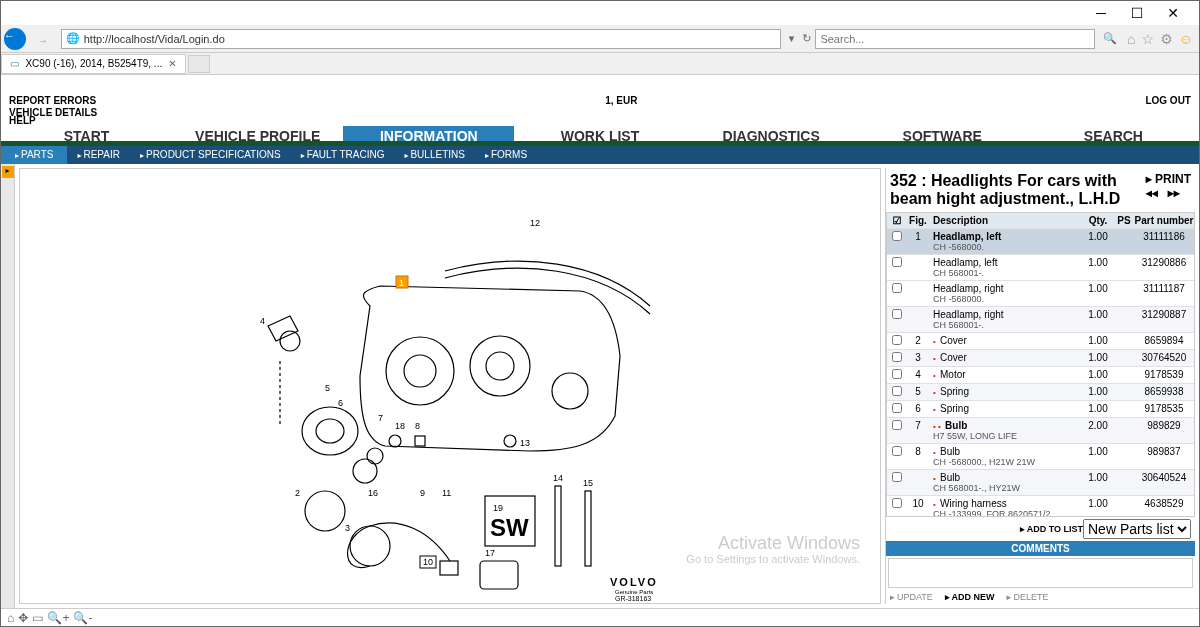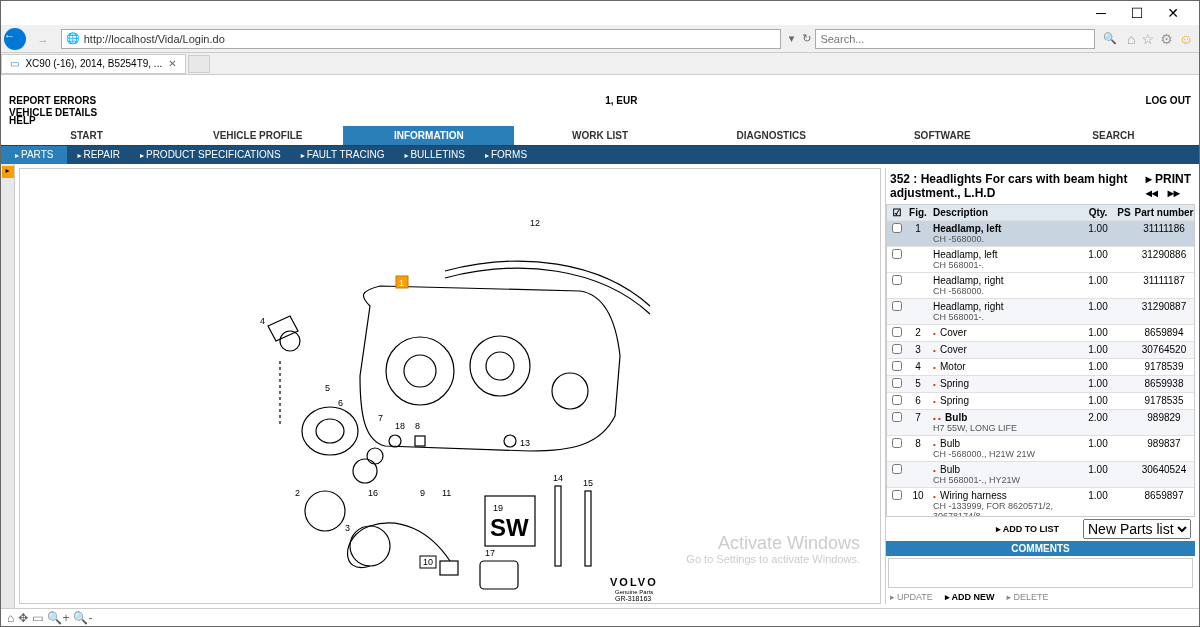--- a/index.html
+++ b/index.html
@@ -15,52 +15,52 @@
 .searchbox { width: 280px; height: 20px; border: 1px solid #aaa; background: #fff; padding: 0 4px; font-size: 11px; color: #999; margin-right: 4px; }
 .iconrow { display: flex; gap: 6px; padding: 0 6px; }
 .iconrow span { font-size: 14px; color: #999; }
 .tabbar { height: 22px; background: #f0f0f0; display: flex; align-items: center; border-bottom: 1px solid #ccc; }
 .doctab { height: 20px; padding: 0 8px; background: #fff; border: 1px solid #ccc; display: flex; align-items: center; font-size: 10px; gap: 6px; }
 .doctab .tabclose { font-size: 10px; color: #666; cursor: pointer; }
 .newtab { width: 22px; height: 18px; margin-left: 2px; background: #e8e8e8; border: 1px solid #ccc; }
 .content { flex: 1; display: flex; flex-direction: column; overflow: hidden; }
 .toprow { height: 30px; display: flex; justify-content: space-between; padding: 20px 8px; font-size: 10px; font-weight: bold; }
 .toprow .left div, .toprow .right div { line-height: 12px; }
-.mainmenu { height: 20px; background: #fff; display: flex; font-size: 10px; font-weight: bold; color: #333; border-bottom: 1px solid #14532d; }
+.mainmenu { height: 20px; background: #fff; display: flex; font-size: 14px; font-weight: bold; color: #333; border-bottom: 5px solid #14532d; }
 .mainmenu div { flex: 1; text-align: center; line-height: 20px; cursor: pointer; }
 .mainmenu .active { background: #2b7fb8; color: #fff; }
 .submenu { height: 18px; background: #1b4f7a; display: flex; font-size: 10px; color: #fff; }
 .submenu div { padding: 0 10px; line-height: 18px; cursor: pointer; }
 .submenu .subactive { background: #2b7fb8; padding: 0 14px; }
 .submenu .arrow { font-size: 8px; margin-right: 2px; }
 .workarea { flex: 1; display: flex; overflow: hidden; }
 .sidebar-handle { width: 14px; background: #e8e8e8; border-right: 1px solid #ccc; }
 .sidebar-handle .tog { width: 12px; height: 12px; background: #f7a000; margin: 2px auto; font-size: 8px; text-align: center; }
 .diagram { flex: 1; background: #fff; border: 1px solid #ccc; margin: 4px; position: relative; display: flex; align-items: center; justify-content: center; }
 .diagram-svg { width: 460px; height: 440px; }
 .partpanel { width: 310px; display: flex; flex-direction: column; border-left: 1px solid #ccc; margin: 4px 4px 4px 0; font-size: 10px; }
 .panelhdr { display: flex; justify-content: space-between; padding: 4px; font-weight: bold; }
-.panelhdr .title { flex: 1; font-size: 12px; }
+.panelhdr .title { flex: 1; font-size: 16px; }
 .panelhdr .print { font-size: 12px; }
 .panelhdr .nav { font-size: 12px; }
 .partstable { flex: 1; overflow-y: auto; border: 1px solid #ccc; }
 .ptrow { display: flex; border-bottom: 1px solid #e0e0e0; padding: 2px 0; min-height: 16px; }
 .ptrow.header { background: #e0e8f0; font-weight: bold; position: sticky; top: 0; }
 .ptrow.shaded { background: #c8d4e0; }
 .ptrow.alt { background: #f4f6fa; }
 .ptrow .chk { width: 20px; text-align: center; }
 .ptrow .chk input { width: 10px; height: 10px; }
 .ptrow .fig { width: 22px; text-align: center; }
 .ptrow .desc { flex: 1; padding: 0 4px; }
 .ptrow .desc .sub { color: #555; font-size: 9px; }
 .ptrow .qty { width: 32px; text-align: center; }
 .ptrow .ps { width: 20px; text-align: center; }
 .ptrow .pn { width: 60px; text-align: center; }
 .star { color: #cc3300; font-size: 8px; margin-right: 2px; }
-.panelactions { display: flex; justify-content: flex-end; gap: 24px; padding: 2px 4px; font-size: 9px; font-weight: bold; align-items: center; }
+.panelactions { display: flex; justify-content: flex-end; gap: 0; padding: 2px 4px; font-size: 9px; font-weight: bold; align-items: center; }
 .panelactions select { font-size: 14px; }
 .commentsbar { background: #2b7fb8; color: #fff; text-align: center; font-size: 10px; font-weight: bold; padding: 2px; }
 .commentbox { height: 30px; border: 1px solid #ccc; margin: 2px; }
 .commentactions { display: flex; gap: 12px; padding: 2px 4px; font-size: 9px; color: #888; }
 .commentactions .active { color: #000; font-weight: bold; }
 .statusbar { height: 18px; border-top: 1px solid #ccc; display: flex; align-items: center; padding: 0 6px; gap: 4px; font-size: 12px; color: #666; }
 .watermark { position: absolute; bottom: 60px; right: 340px; font-size: 18px; color: #ccc; text-align: right; line-height: 16px; pointer-events: none; }
 </style>
 </head>
 <body>
@@ -320,21 +320,21 @@
                 <div class="qty">1.00</div>
                 <div class="ps"></div>
                 <div class="pn">30640524</div>
               </div>
               <div class="ptrow">
                 <div class="chk"><input type="checkbox" style=""></div>
                 <div class="fig">10</div>
                 <div class="desc"><span style=""><span class="star">• </span>Wiring harness</span><div class="sub">CH -133999, FOR 8620571/2, 30678174/8.</div></div>
                 <div class="qty">1.00</div>
                 <div class="ps"></div>
-                <div class="pn">8659897</div>
+                <div class="pn">4638529</div>
               </div>
               <div class="ptrow alt">
                 <div class="chk"><input type="checkbox" style=""></div>
                 <div class="fig"></div>
                 <div class="desc"><span style="font-weight:bold"><span class="star">• </span>Wiring harness</span></div>
                 <div class="qty">1.00</div>
                 <div class="ps"></div>
                 <div class="pn">30796889</div>
               </div>
             </div>

